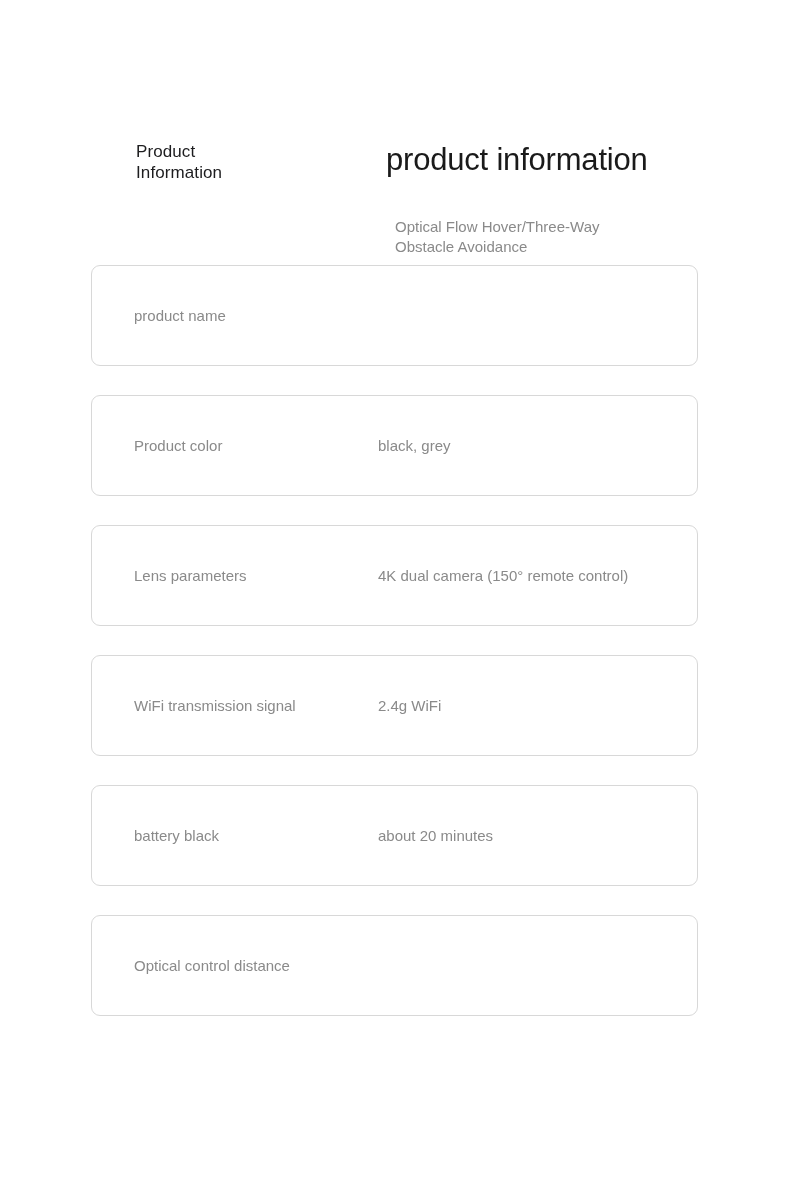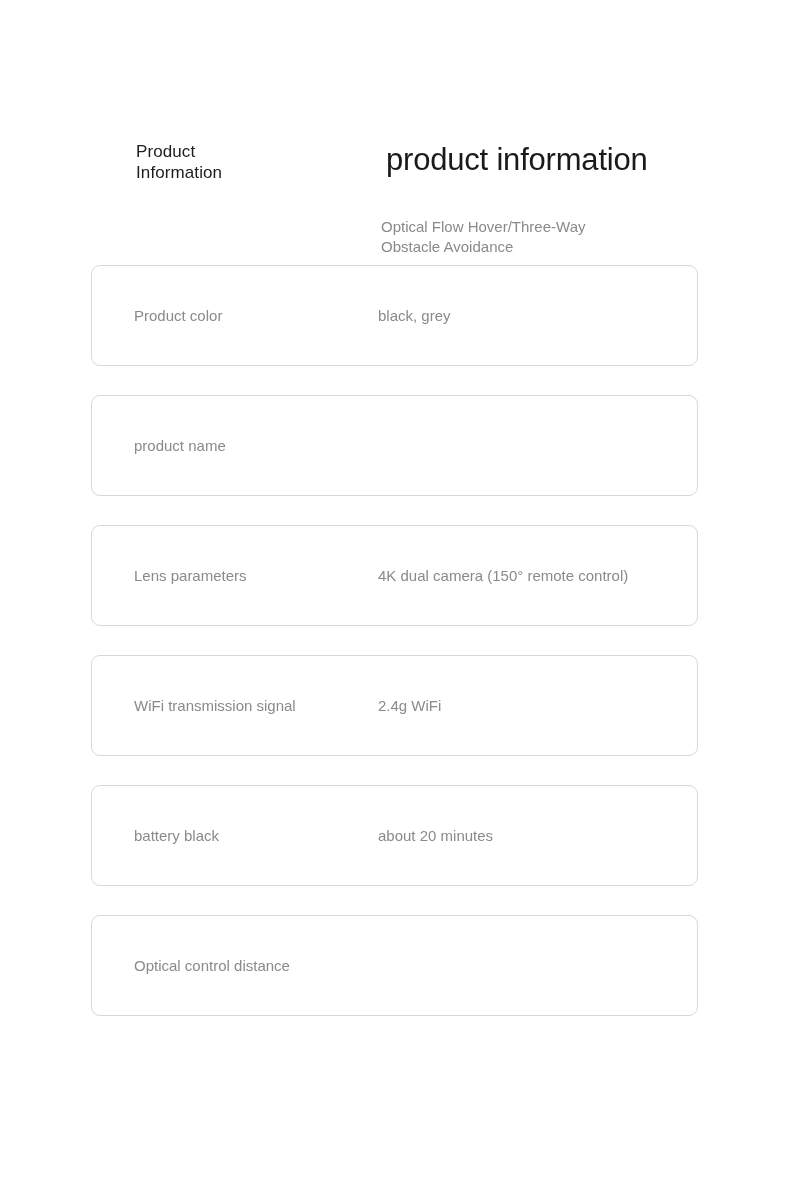--- a/index.html
+++ b/index.html
@@ -53,21 +53,21 @@
     top: 139px;
     font-size: 31px;
     line-height: 42px;
     color: #1a1a1a;
     letter-spacing: -0.2px;
     font-weight: 400;
   }
 
   .subtitle {
     position: absolute;
-    left: 381px;
+    left: 395px;
     top: 217px;
     width: 300px;
     font-size: 15px;
     line-height: 20px;
     color: #8a8a8a;
     white-space: pre-line;
   }
 
   
   .spec-list {
@@ -125,27 +125,27 @@
 
     <div class="main-title">product information</div>
 
     <div class="subtitle">Optical Flow Hover/Three-Way
 Obstacle Avoidance</div>
   </div>
 
   <div class="spec-list">
 
     <div class="spec-card">
-      <div class="spec-label">Product color</div>
-      <div class="spec-value">black, grey</div>
+      <div class="spec-label">product name</div>
+
     </div>
 
     <div class="spec-card">
-      <div class="spec-label">product name</div>
-
+      <div class="spec-label">Product color</div>
+      <div class="spec-value">black, grey</div>
     </div>
 
     <div class="spec-card">
       <div class="spec-label">Lens parameters</div>
       <div class="spec-value">4K dual camera (150° remote control)</div>
     </div>
 
 
     <div class="spec-card">
       <div class="spec-label">WiFi transmission signal</div>

